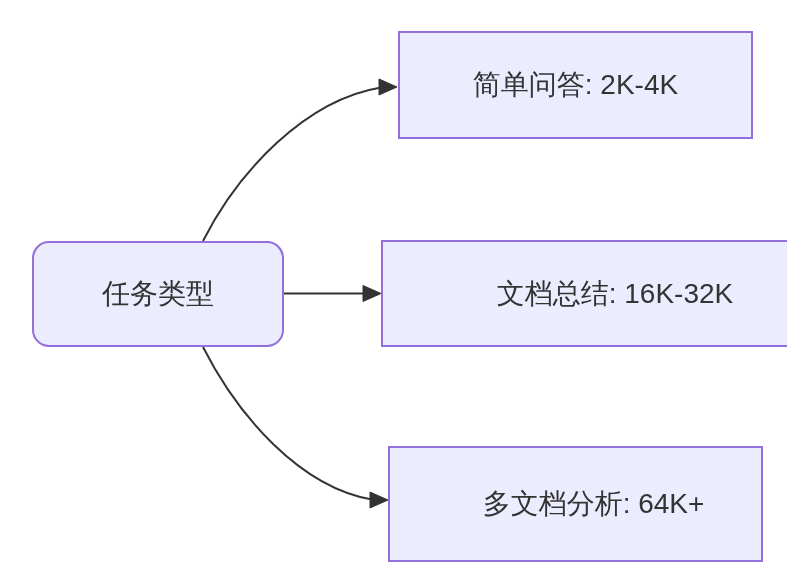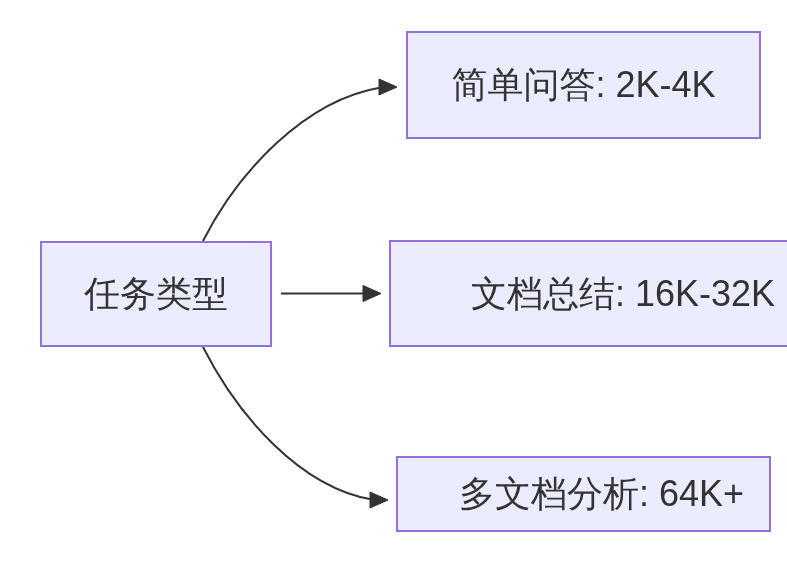--- a/index.html
+++ b/index.html
@@ -34,33 +34,32 @@
   }
   .edges polygon {
     fill: var(--edge);
     stroke: var(--edge);
   }
   .node {
     position: absolute;
     background: var(--node-fill);
     border: 2px solid var(--node-border);
     color: var(--text);
-    font-size: 36px;
+    font-size: 28px;
     line-height: 1;
     display: flex;
     align-items: center;
     justify-content: center;
     text-align: center;
     white-space: nowrap;
-    margin-left: 8px;
   }
-  .node-root   { left: 32px;  top: 241px; width: 232px; height: 106px; }
+  .node-root   { left: 32px;  top: 241px; width: 252px; height: 106px; border-radius: 17px; }
   .node-child1 { left: 398px; top: 31px;  width: 355px; height: 108px; }
   .node-child2 { left: 381px; top: 240px; width: 468px; height: 107px; }
-  .node-child3 { left: 388px; top: 456px; width: 375px; height: 76px; padding-left: 36px; }
+  .node-child3 { left: 388px; top: 446px; width: 375px; height: 116px; padding-left: 36px; }
 </style>
 </head>
 <body>
 
 <div class="canvas">
 
   <svg class="edges" viewBox="0 0 787 572" xmlns="http://www.w3.org/2000/svg" aria-hidden="true">
 
     <g>
       <path d="M 203 241 C 238 172, 305 100, 381 87.5"></path>

